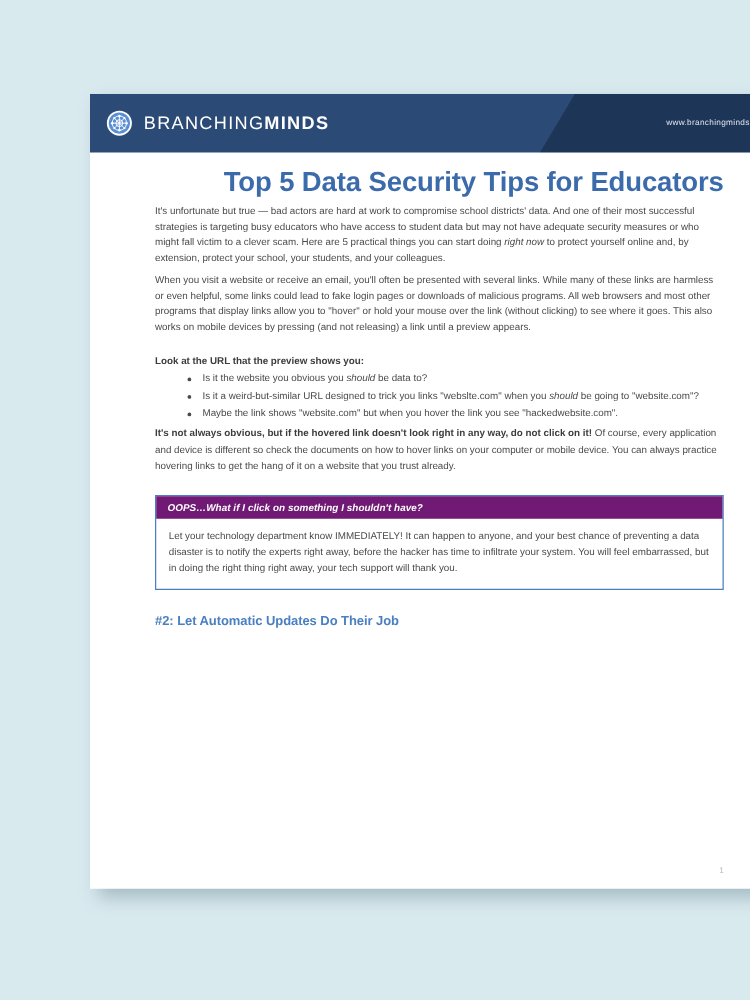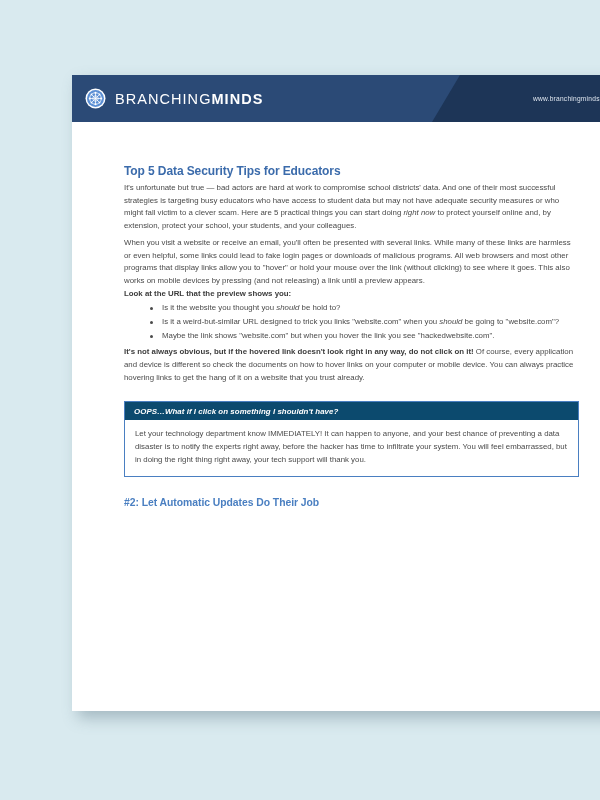--- a/index.html
+++ b/index.html
@@ -83,23 +83,23 @@
   }
 
   
   .doc {
     padding: 0 53px 0 52px;
     position: relative;
     height: calc(100% - 47px);
   }
 
   h1.doc-title {
-    margin-top: 42px;
-    text-align: left;
-    font-size: 12px;
+    margin-top: 11px;
+    text-align: right;
+    font-size: 22px;
     font-weight: bold;
     color: #3b6bab;
     letter-spacing: -0.1px;
   }
 
   p.body-text {
     margin-top: 4px;
     font-size: 7.85px;
     line-height: 1.62;
     color: #4a4a4a;
@@ -108,21 +108,21 @@
 
   h2.section-head {
     margin-top: 20px;
     font-size: 10.4px;
     font-weight: bold;
     color: #4a7fc1;
     letter-spacing: -0.05px;
   }
 
   .lead-bold {
-    margin-top: 0;
+    margin-top: 14px;
     font-size: 7.85px;
     line-height: 1.6;
     font-weight: bold;
     color: #3c3c3c;
   }
 
   ul.bullets {
     margin: 2px 0 0 0;
     padding-left: 26px;
     list-style: none;
@@ -149,21 +149,21 @@
   em { font-style: italic; }
   strong { font-weight: bold; color: #3c3c3c; }
 
   
   .callout {
     margin-top: 17px;
     border: 1px solid #4a7fc1;
     background: #ffffff;
   }
   .callout-head {
-    background: #0c4a6e;
+    background: #701a75;
     color: #ffffff;
     font-size: 7.9px;
     font-weight: bold;
     font-style: italic;
     padding: 4.5px 9px 4.5px 9px;
     letter-spacing: 0.05px;
   }
   .callout-body {
     padding: 8px 10px 9px 10px;
     font-size: 7.85px;
@@ -223,21 +223,21 @@
     <h1 class="doc-title">Top 5 Data Security Tips for Educators</h1>
 
     <p class="body-text"><span>It's unfortunate but true — bad actors are hard at work to compromise school districts' data. And one of their most successful strategies is targeting busy educators who have access to student data but may not have adequate security measures or who might fall victim to a clever scam. Here are 5 practical things you can start doing </span><em>right now</em><span> to protect yourself online and, by extension, protect your school, your students, and your colleagues.</span></p>
 
 
     <p class="body-text">When you visit a website or receive an email, you'll often be presented with several links. While many of these links are harmless or even helpful, some links could lead to fake login pages or downloads of malicious programs. All web browsers and most other programs that display links allow you to "hover" or hold your mouse over the link (without clicking) to see where it goes. This also works on mobile devices by pressing (and not releasing) a link until a preview appears.</p>
 
     <p class="lead-bold">Look at the URL that the preview shows you:</p>
 
     <ul class="bullets">
-      <li><span>Is it the website you thought you </span><em>should</em><span> be hold to?</span></li>
+      <li><span>Is it the website you obvious you </span><em>should</em><span> be data to?</span></li>
       <li><span>Is it a weird-but-similar URL designed to trick you links "webslte.com" when you </span><em>should</em><span> be going to "website.com"?</span></li>
       <li>Maybe the link shows "website.com" but when you hover the link you see "hackedwebsite.com".</li>
     </ul>
 
     <p class="body-text"><strong>It's not always obvious, but if the hovered link doesn't look right in any way, do not click on it!</strong><span> Of course, every application and device is different so check the documents on how to hover links on your computer or mobile device. You can always practice hovering links to get the hang of it on a website that you trust already.</span></p>
 
     <div class="callout">
       <div class="callout-head">OOPS…What if I click on something I shouldn't have?</div>
       <div class="callout-body">Let your technology department know IMMEDIATELY! It can happen to anyone, and your best chance of preventing a data disaster is to notify the experts right away, before the hacker has time to infiltrate your system. You will feel embarrassed, but in doing the right thing right away, your tech support will thank you.</div>
     </div>

